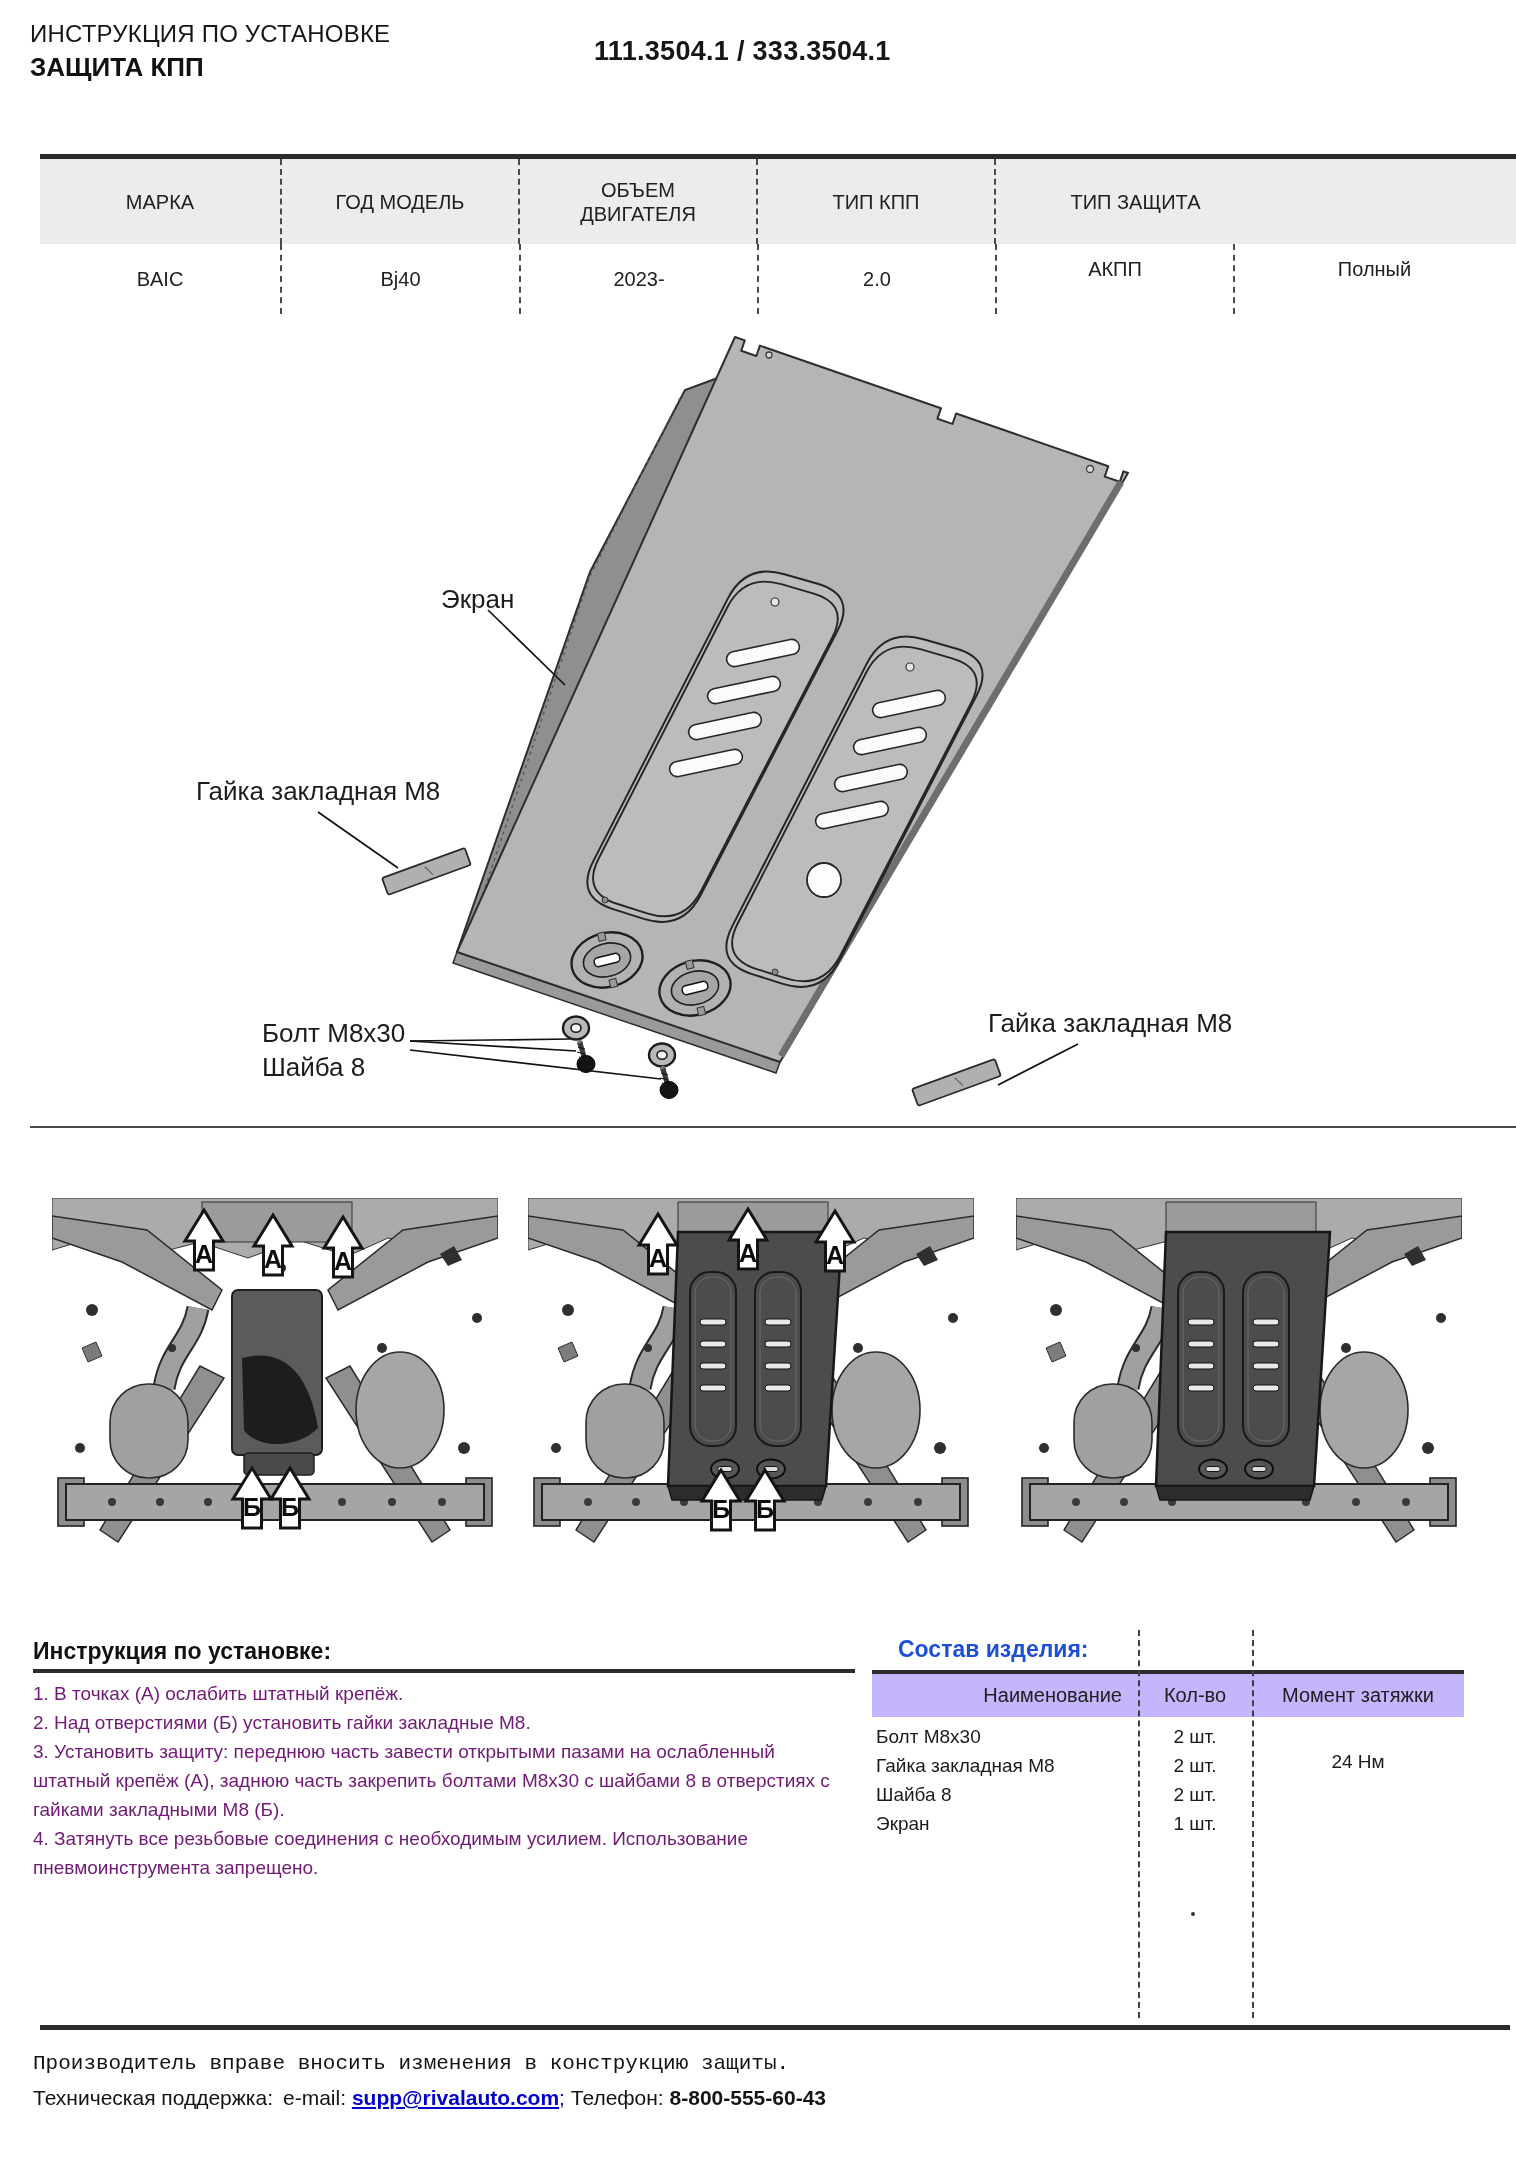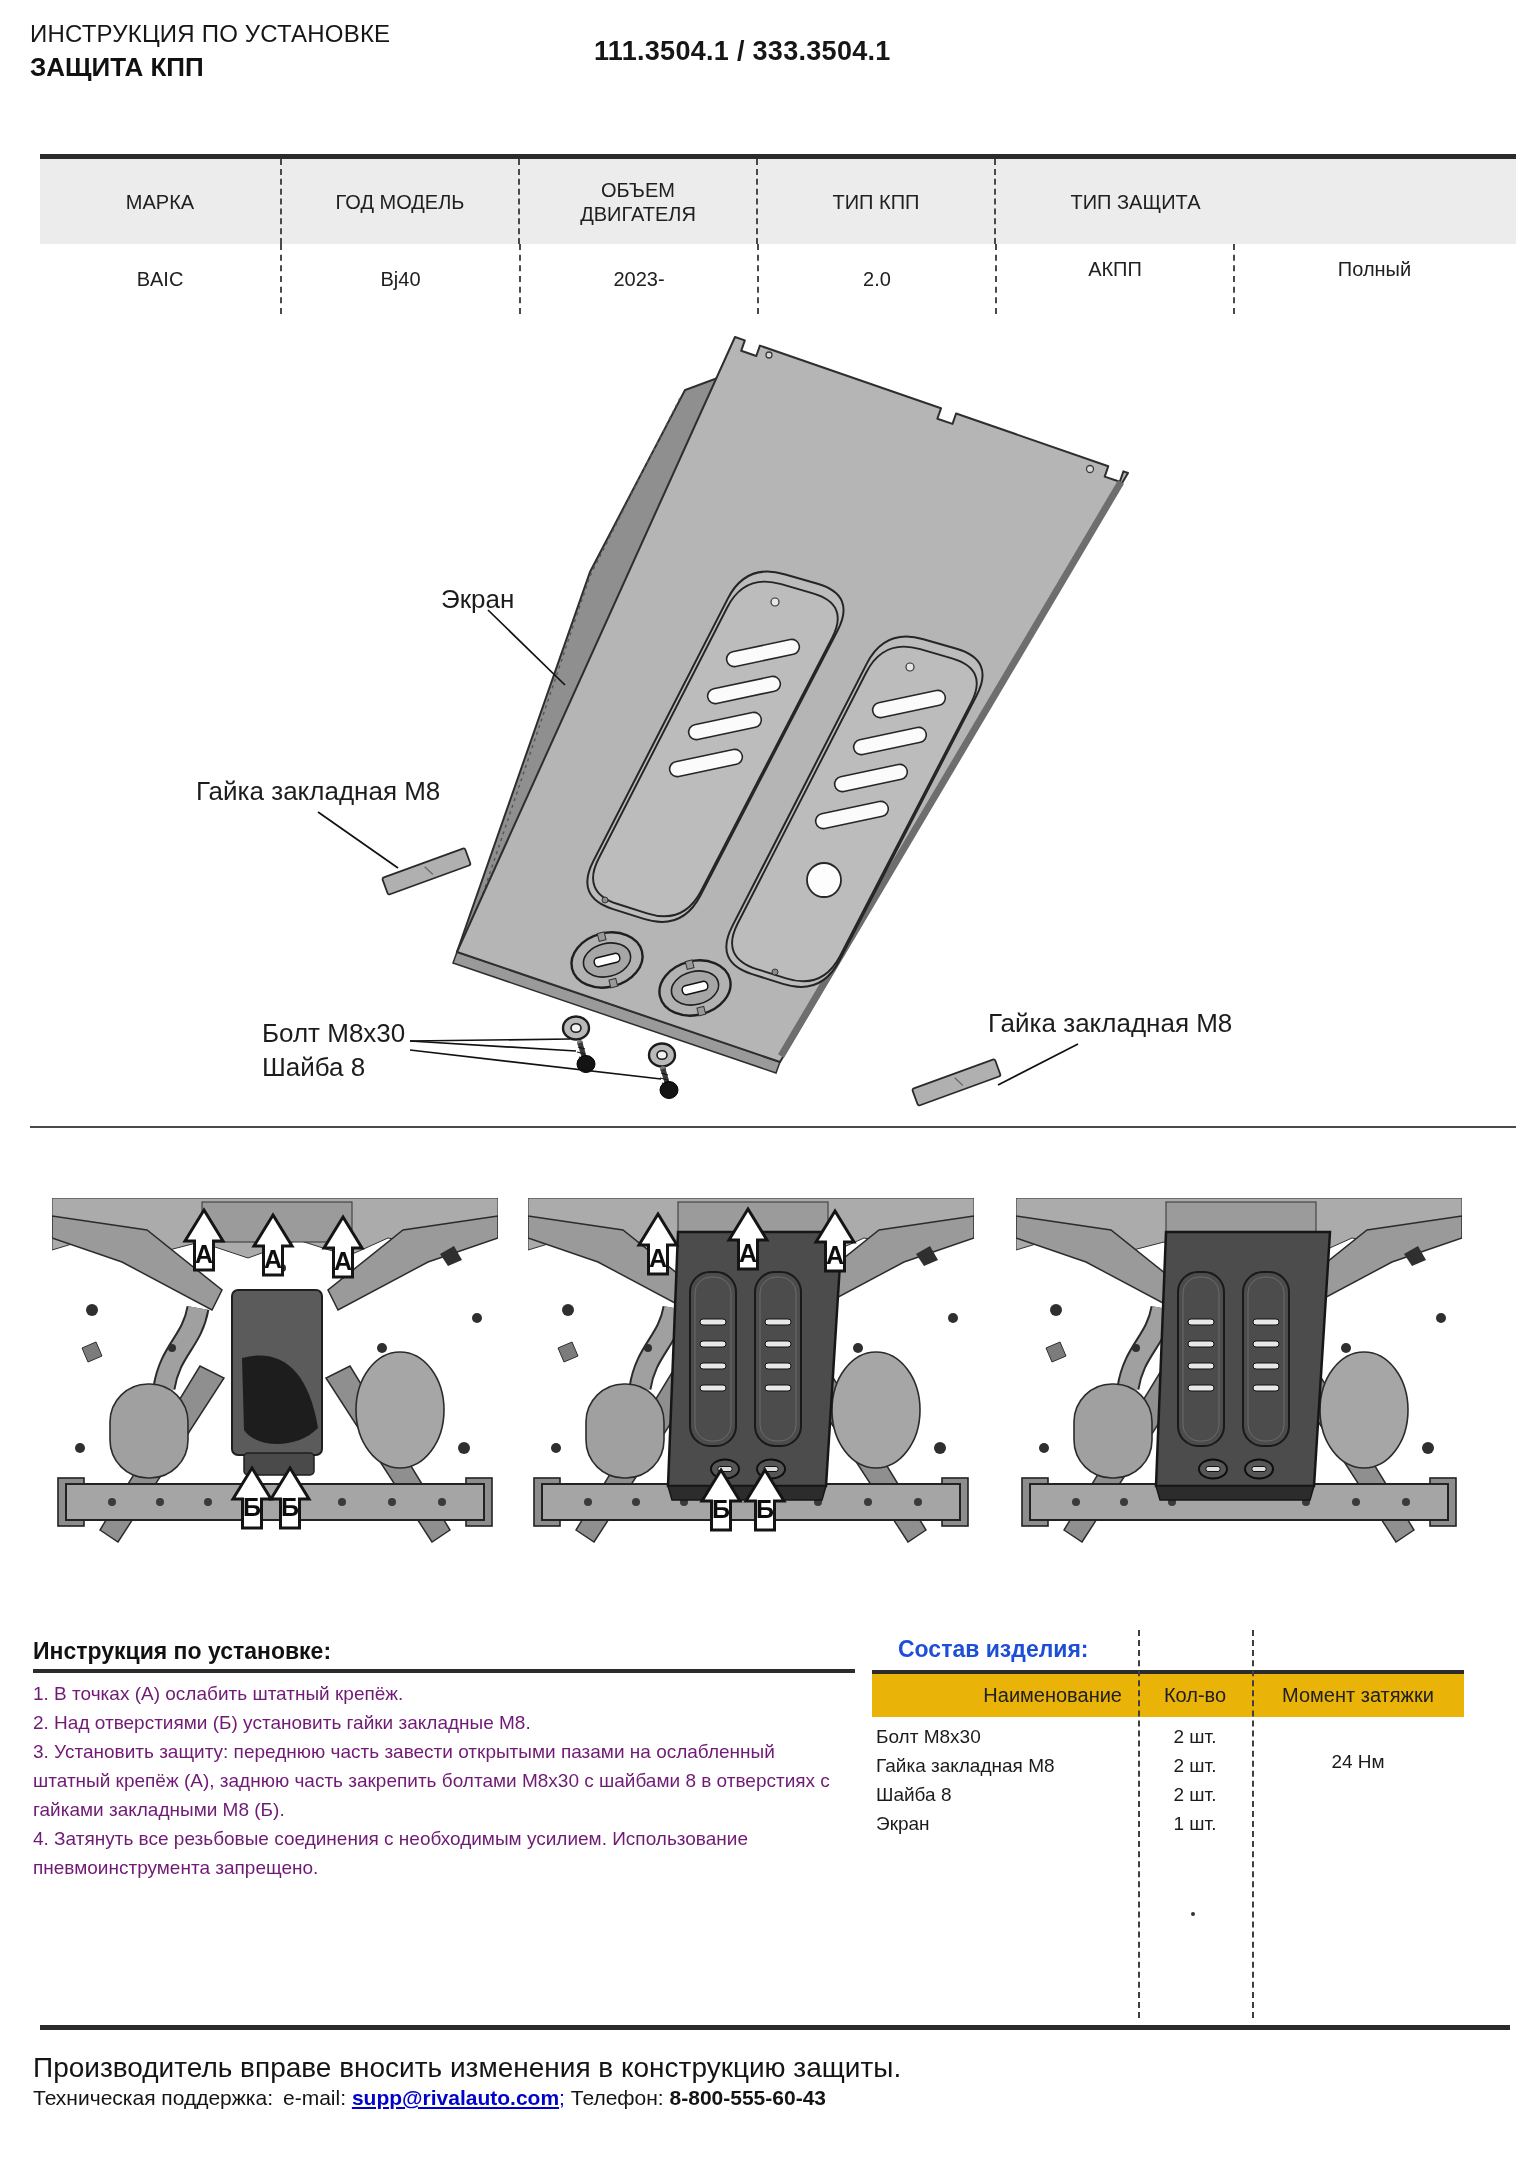--- a/index.html
+++ b/index.html
@@ -38,39 +38,39 @@
 
   
   .instr-title { left:33px; top:1638px; font-size:23px; font-weight:bold; color:#111; }
   .instr-rule { left:33px; top:1669px; width:822px; height:4px; background:#2b2b2b; }
   .instr-steps { left:33px; top:1679px; width:800px; font-size:19px; line-height:29px; color:#701a75; }
 
   
   .parts { left:872px; top:1630px; width:592px; }
   .parts-title { position:absolute; left:26px; top:6px; font-size:23px; font-weight:bold; color:#1d4ed8; white-space:nowrap; }
   .parts-rule { position:absolute; left:0; top:40px; width:592px; height:4px; background:#2b2b2b; }
-  .parts-head { position:absolute; left:0; top:44px; width:592px; height:43px; background:#eab308; display:flex; }
+  .parts-head { position:absolute; left:0; top:44px; width:592px; height:43px; background:#c4b5fd; display:flex; }
   .ph-cell { font-size:20px; color:#202020; display:flex; align-items:center; }
   .ph-name { width:266px; justify-content:flex-end; padding-right:16px; }
   .ph-qty  { width:114px; justify-content:center; }
   .ph-torque { width:212px; justify-content:center; }
   .parts-body { position:absolute; left:0; top:92px; width:592px; }
   .p-row { display:flex; height:29px; }
   .p-cell { font-size:19px; color:#1b1b1b; display:flex; align-items:center; }
   .p-name { width:266px; padding-left:4px; }
   .p-qty { width:114px; justify-content:center; }
   .p-torque { width:212px; justify-content:center;margin-top:40px; }
   .dash-v { position:absolute; top:0px; height:388px; border-left:2px dashed #3f3f3f; }
   .dash-v.v1 { left:266px; } .dash-v.v2 { left:380px; }
   .stray-dot { position:absolute; left:319px; top:282px; width:4px; height:4px; background:#333; border-radius:50%; }
 
   .bottom-rule { left:40px; top:2025px; width:1470px; height:5px; background:#2b2b2b; }
 
   
-  .foot1 { left:33px; top:2052px; font-size:28px; color:#141414; }
+  .foot1 { left:33px; top:2052px; font-size:21px; color:#141414;font-family:Liberation Mono, monospace; }
   .foot2 { left:33px; top:2086px; font-size:21px; color:#141414; }
   .foot2 .lbl { margin-right:10px; }
   .email-link { color:#0000cc; font-weight:bold; text-decoration:underline; }
   .email-suffix { color:#0000cc; }
   .phone { font-weight:bold; }
   svg text { font-family:"Liberation Sans", sans-serif; }
 </style>
 </head>
 <body>
 

